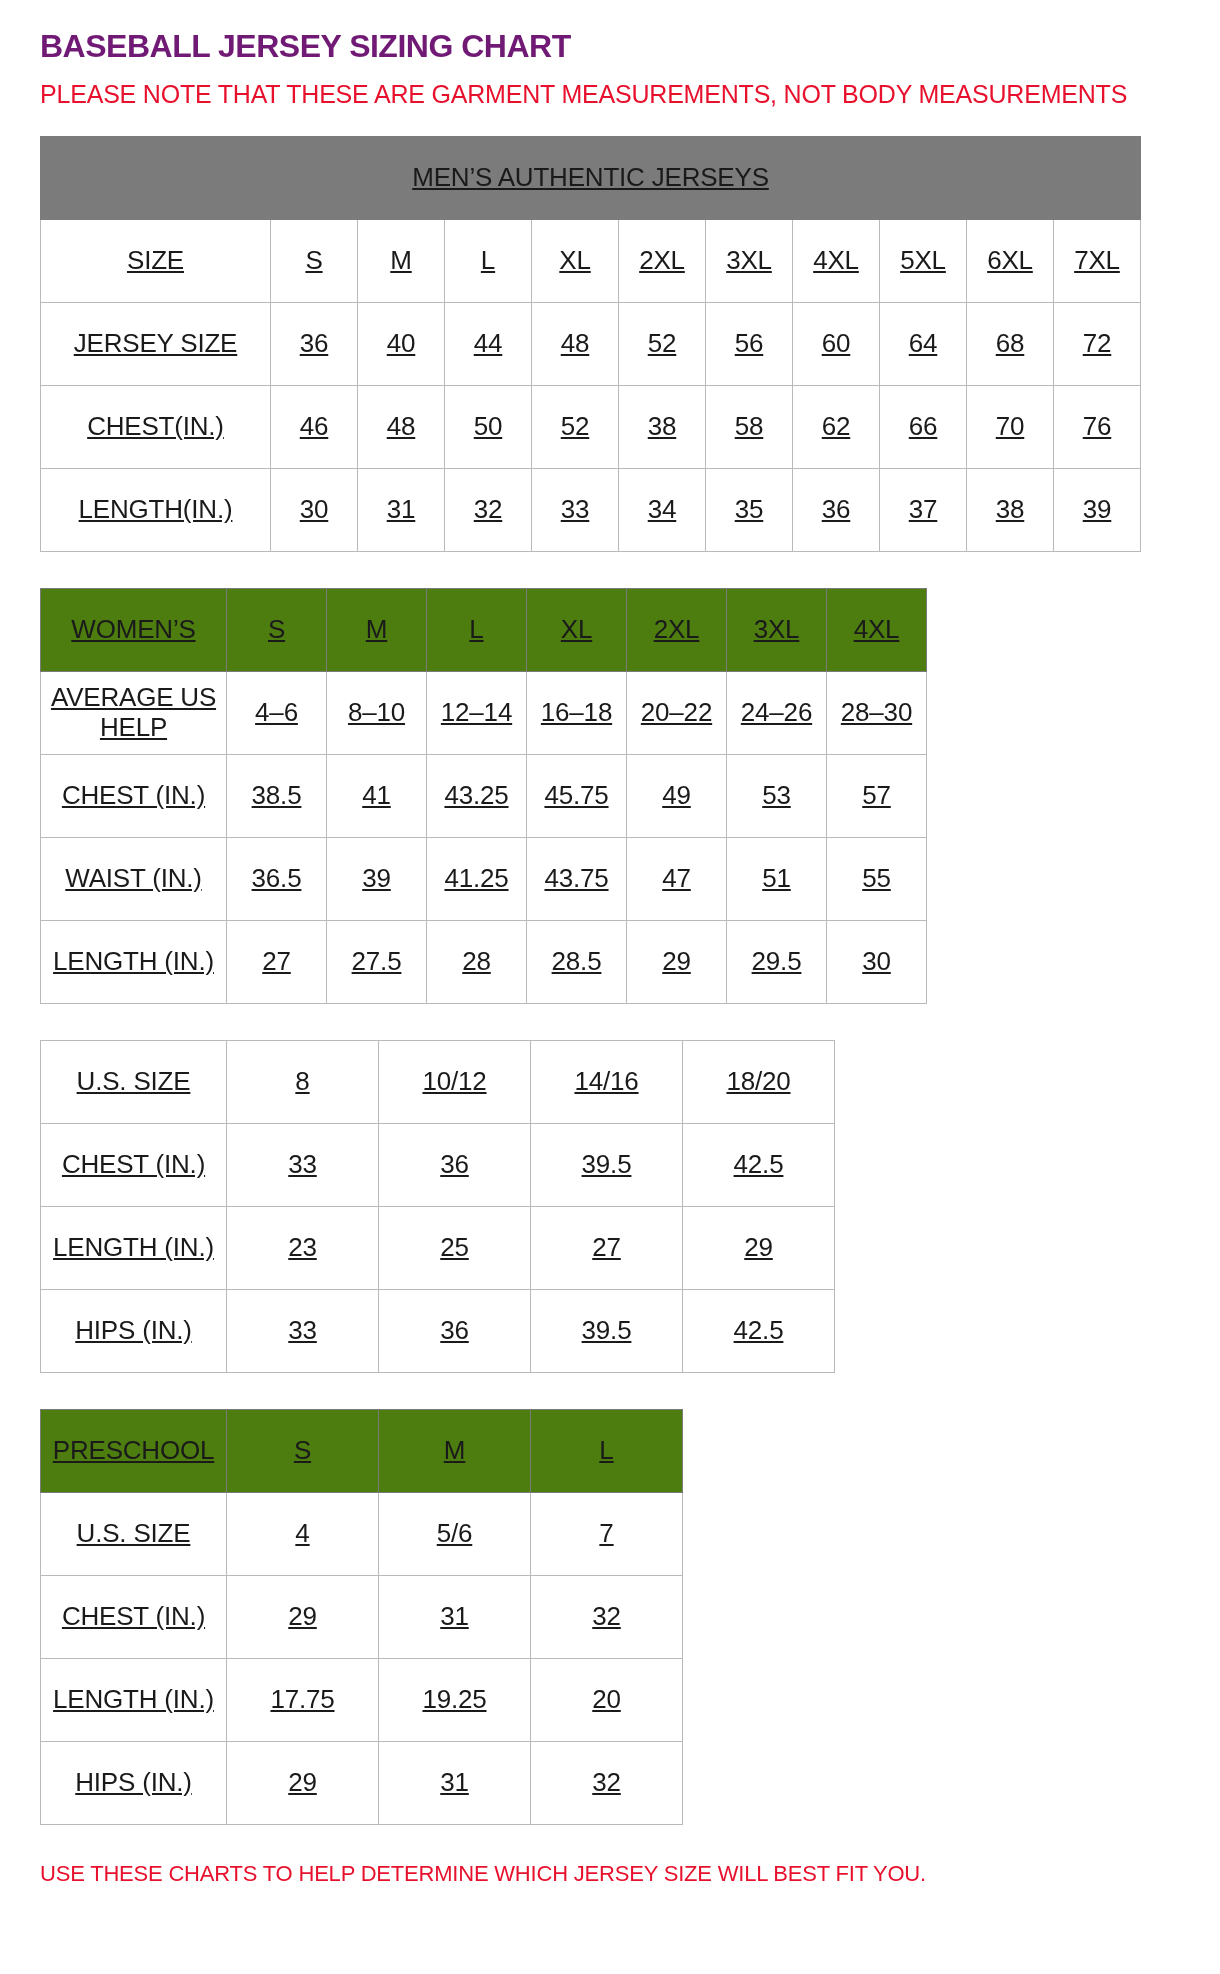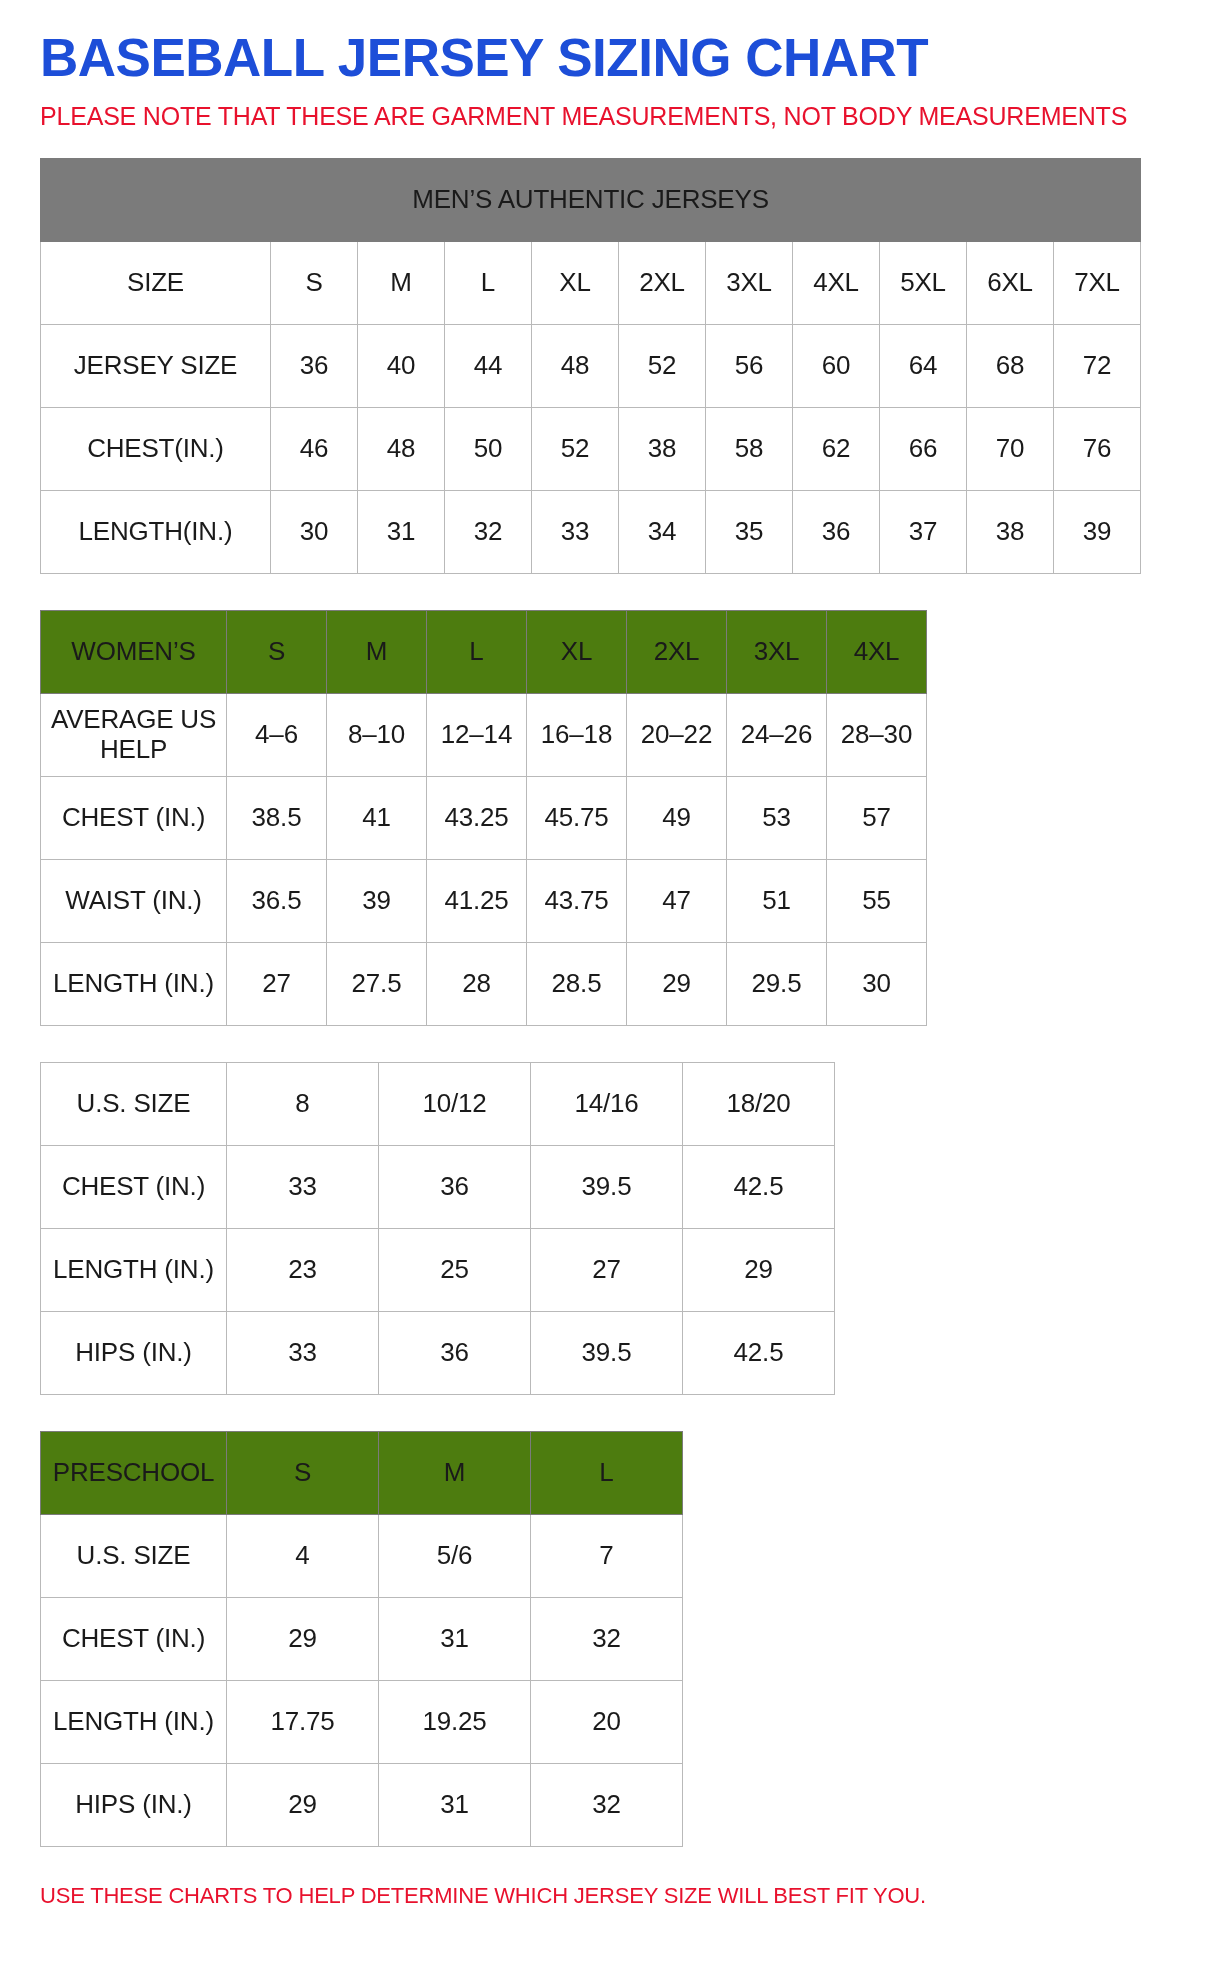--- a/index.html
+++ b/index.html
@@ -13,38 +13,39 @@
     font-family: "Liberation Sans", sans-serif;
     color: #1a1a1a;
     -webkit-font-smoothing: antialiased;
   }
   .page {
     width: 1220px;
     box-sizing: border-box;
     padding: 30px 40px 20px 40px;
   }
   .main-title {
-    font-size: 53px;
+    font-size: 32px;
     font-weight: bold;
     letter-spacing: -0.5px;
-    color: #1d4ed8;
+    color: #701a75;
     margin: 0 0 14px 0;
     line-height: 1.05;
   }
   .note {
     color: #e8112d;
     font-size: 25px;
     line-height: 1.28;
     margin: 12px 0 26px 0;
     letter-spacing: -0.2px;
   }
   table.chart {
     border-collapse: collapse;
     table-layout: fixed;
     margin-bottom: 36px;
+    text-decoration: underline;
   }
   table.chart td, table.chart th {
     border: 1px solid #b9b9b9;
     text-align: center;
     vertical-align: middle;
     font-weight: normal;
     color: #1a1a1a;
     padding: 0;
     height: 82px;
     font-size: 26px;

